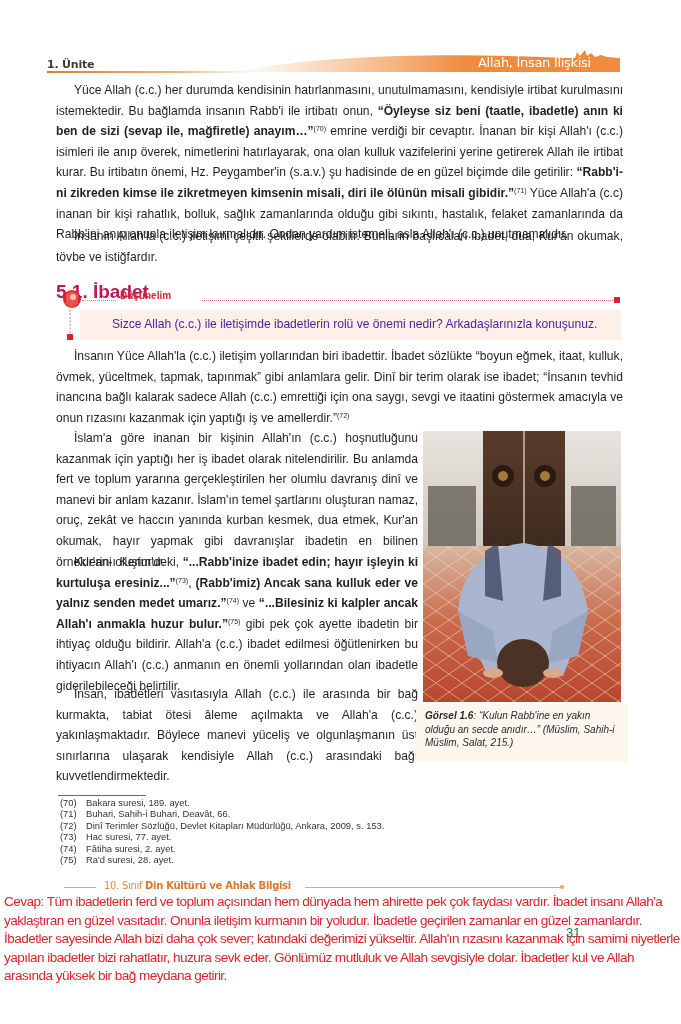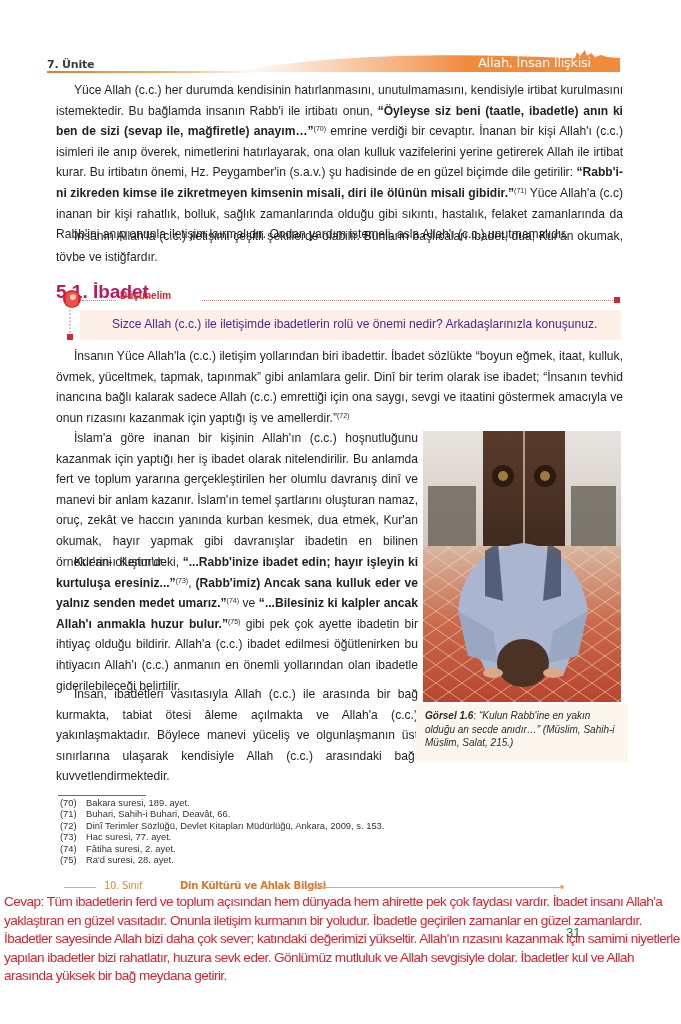--- a/index.html
+++ b/index.html
@@ -40,33 +40,33 @@
 
   
   .fn-rule { position: absolute; left: 58px; top: 795px; width: 88px; height: 1px; background: #6a6a6a; }
   .footnotes { position: absolute; left: 60px; top: 797px; font-size: 9.4px; line-height: 11.4px; color: #333; }
   .fn-row { display: flex; }
   .fn-num { width: 26px; }
 
   
   .footer-line-left { position: absolute; left: 64px; top: 887px; width: 32px; height: 1px; background: #e9a66a; }
   .footer-text { position: absolute; left: 104px; top: 880px; font-size: 10px; font-family: "DejaVu Sans", sans-serif; color: #e28a3e; letter-spacing: -0.3px; }
-  .footer-text b { font-weight: bold; color: #d9762b; margin-left: 35px; }
+  .footer-text b { font-weight: bold; color: #d9762b; }
   .footer-line-right { position: absolute; left: 305px; top: 887px; width: 256px; height: 1px; background: #e9a66a; }
   .footer-dot { position: absolute; left: 560px; top: 885px; width: 4px; height: 4px; border-radius: 50%; background: #e9a66a; }
   .page-num { position: absolute; left: 566px; top: 925px; font-size: 13px; color: #15803d; }
 
   
   .answer { position: absolute; left: 4px; top: 893px; width: 676px; font-size: 13.6px; line-height: 18.6px; color: #d9232e; font-family: Liberation Sans, sans-serif; letter-spacing: -0.55px; }
 </style>
 </head>
 <body>
 
 <div class="header">
-  <span class="unit-label">7. Ünite</span>
+  <span class="unit-label">1. Ünite</span>
   <div class="unit-underline"></div>
   <div class="header-band">
     <svg viewBox="0 0 385 24" preserveAspectRatio="none">
       <defs>
         <linearGradient id="hg" x1="0" x2="1" y1="0" y2="0">
           <stop offset="0" stop-color="#f6b07a" stop-opacity="0"></stop>
           <stop offset="0.35" stop-color="#f4a568" stop-opacity="0.7"></stop>
           <stop offset="0.6" stop-color="#f08a3c"></stop>
           <stop offset="1" stop-color="#f08a3c"></stop>
         </linearGradient>

